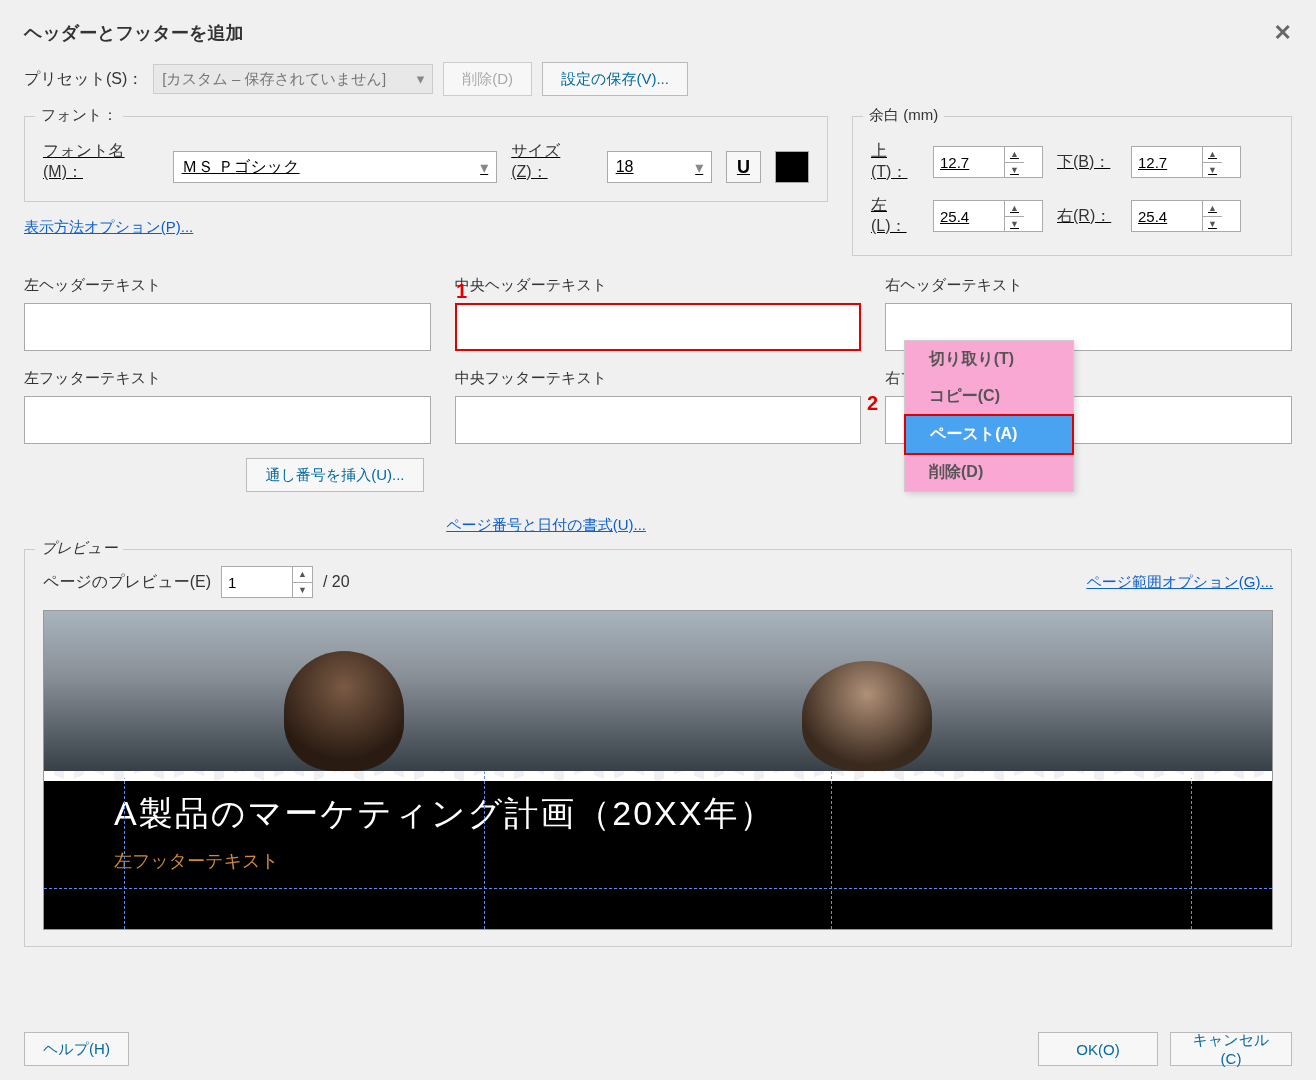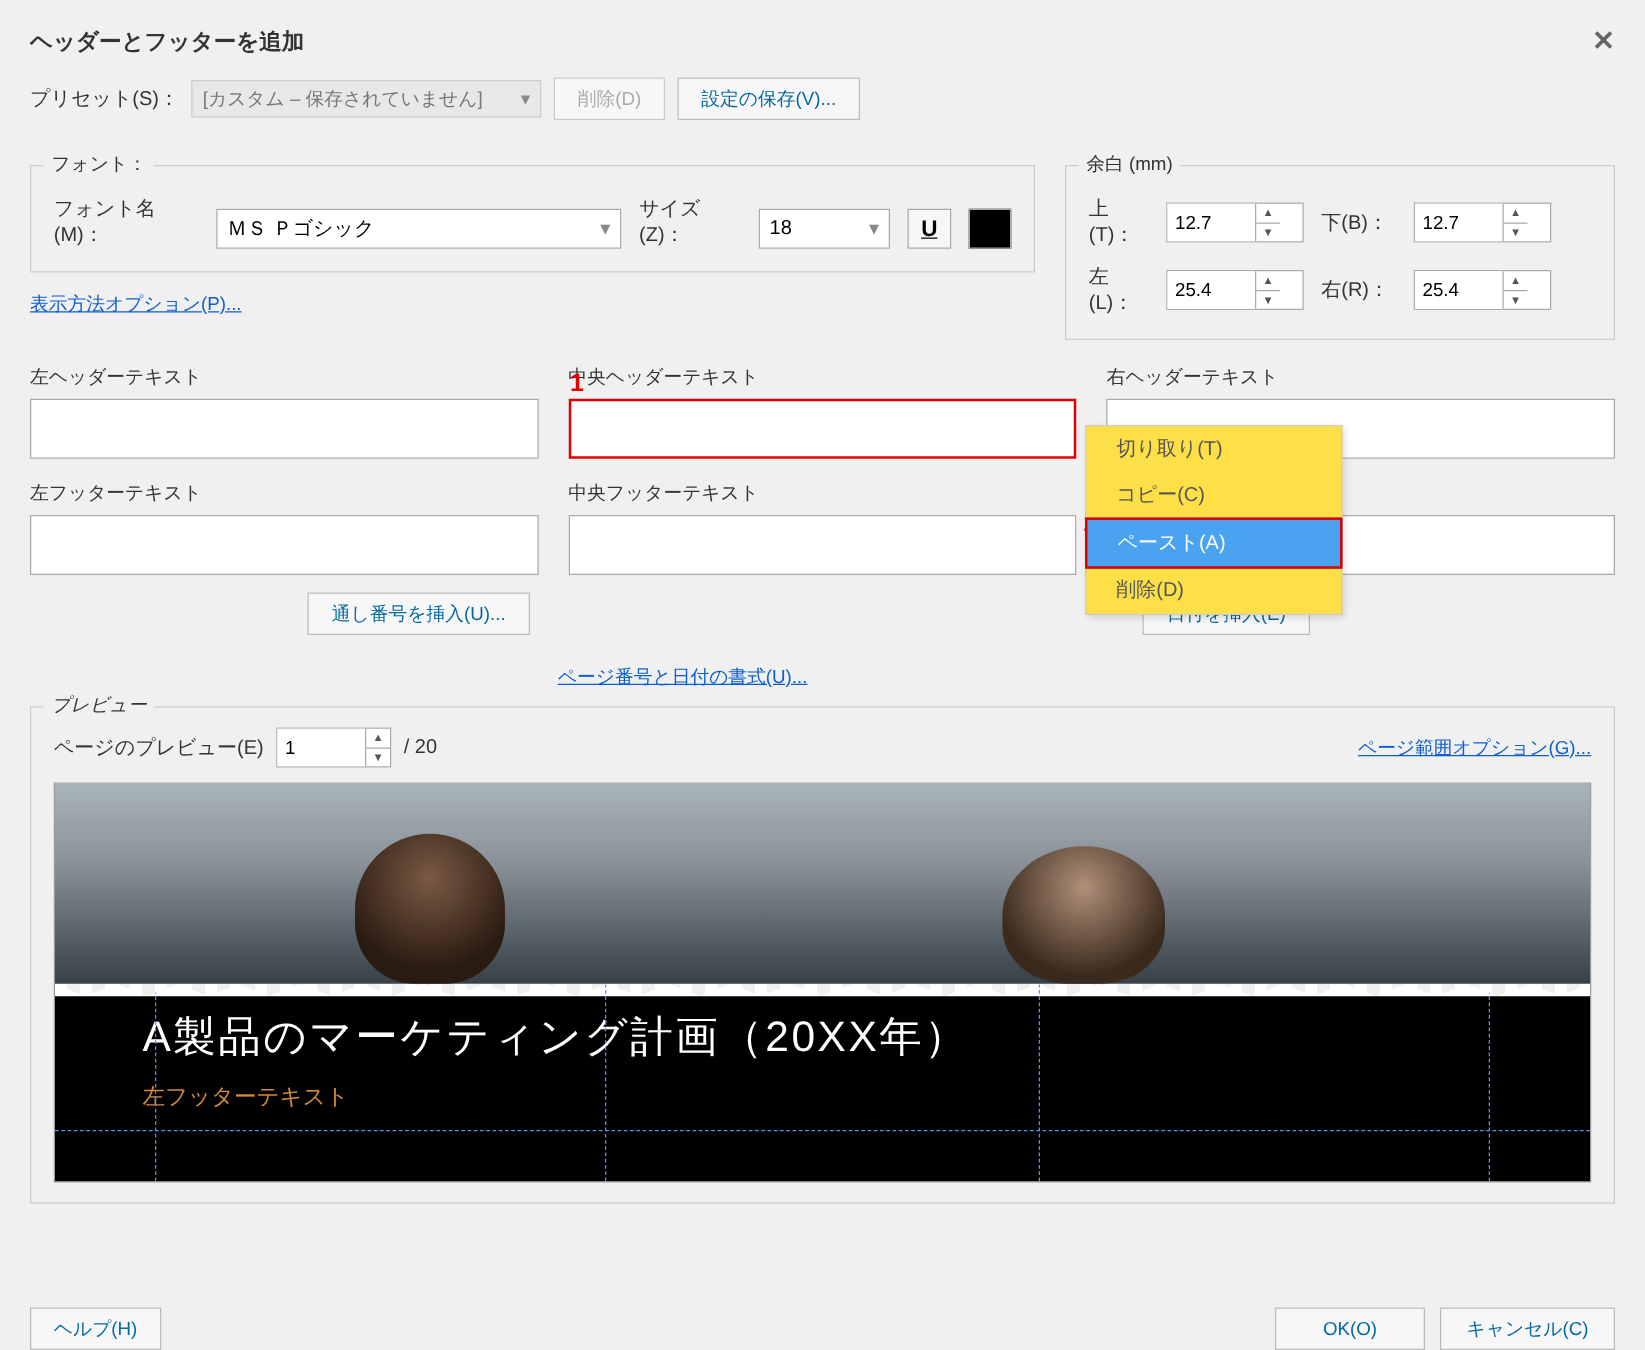--- a/index.html
+++ b/index.html
@@ -6,21 +6,21 @@
 body { background: #f0f0f0; width: 1316px; height: 1080px; position: relative; overflow: hidden; }
 .dialog { background: #f0f0f0; width: 1316px; height: 1080px; padding: 16px 24px; position: relative; }
 .title-bar { display: flex; justify-content: space-between; align-items: center; font-size: 18px; color: #333; padding: 4px 0 16px 0; font-weight: bold; }
 .close-x { font-size: 22px; color: #666; cursor: pointer; }
 .row { display: flex; align-items: center; gap: 10px; margin-bottom: 12px; }
 .lbl { font-size: 16px; color: #333; }
 .combo { display: inline-flex; align-items: center; background: #e8e8e8; border: 1px solid #cccccc; height: 30px; padding: 0 8px; color: #777; font-size: 15px; position: relative; }
 .combo .caret { margin-left: auto; color: #888; padding-left: 10px; }
 .btn { background: #f7f7f7; border: 1px solid #bbb; height: 34px; padding: 0 18px; font-size: 15px; color: #0369a1; display: inline-flex; align-items: center; justify-content: center; cursor: pointer; }
 .btn.disabled { color: #aaa; border-color: #ccc; }
-.group { border: 1px solid #ccc; padding: 14px 18px 18px 18px; margin-top: 24px; position: relative; }
+.group { border: 1px solid #ccc; padding: 14px 18px 18px 18px; margin-top: 8px; position: relative; text-decoration: underline; }
 .group-title { position: absolute; top: -11px; left: 10px; background: #f0f0f0; padding: 0 6px; font-size: 15px; color: #333; }
 .font-row { display: flex; align-items: flex-end; gap: 14px; margin-top: 10px; }
 .input-like { background: #fff; border: 1px solid #aaa; height: 32px; padding: 0 8px; font-size: 16px; display: flex; align-items: center; justify-content: space-between; }
 .link { color: #0d5ecf; text-decoration: underline; font-size: 15px; cursor: pointer; }
 .top-area { display: flex; gap: 24px; }
 .top-left { flex: 1; }
 .margin-group { width: 440px; }
 .mgrid { display: grid; grid-template-columns: 48px 110px 60px 110px; gap: 12px 14px; align-items: center; margin-top: 10px; }
 .spin { display: flex; border: 1px solid #aaa; height: 32px; background: #fff; }
 .spin input { border: none; width: 70px; padding: 0 6px; font-size: 15px; outline: none; }
@@ -30,37 +30,37 @@
 .underline-btn { width: 36px; height: 32px; border: 1px solid #aaa; background: #f7f7f7; display: flex; align-items: center; justify-content: center; font-size: 18px; font-weight: bold; text-decoration: underline; cursor: pointer; }
 .color-swatch { width: 36px; height: 32px; border: 1px solid #aaa; background: #000; cursor: pointer; }
 .hf-grid { display: grid; grid-template-columns: 1fr 1fr 1fr; gap: 18px 24px; margin-top: 20px; }
 .hf-cell .hlabel { font-size: 15px; color: #333; margin-bottom: 8px; }
 .hf-cell input { width: 100%; height: 48px; border: 1px solid #aaa; background: #fff; padding: 6px; font-size: 15px; }
 .hf-cell.highlight input { border: 2px solid #e00000; }
 .callout { position: absolute; font-weight: bold; font-size: 20px; color: #e00000; }
 .insert-row { display: grid; grid-template-columns: 1fr 1fr; gap: 24px; margin-top: 14px; align-items: center; }
 .insert-row .cell { display: flex; justify-content: center; }
 .insert-row .cell.right { justify-content: flex-end; }
-.context-menu { position: absolute; right: 242px; top: 340px; width: 206px; background: #fde047; border: 1px solid #ccc; box-shadow: 2px 2px 6px rgba(0,0,0,0.15); z-index: 50; }
+.context-menu { position: absolute; right: 242px; top: 340px; width: 170px; background: #f9a8d4; border: 1px solid #ccc; box-shadow: 2px 2px 6px rgba(0,0,0,0.15); z-index: 50; font-weight: bold; }
 .context-menu .mi { padding: 8px 24px; font-size: 16px; color: #555; cursor: pointer; }
 .context-menu .mi.sel { background: #4aa3f0; color: #fff; border: 2px solid #e00000; margin: -1px; }
 .preview-group { border: 1px solid #ccc; padding: 16px 18px; margin-top: 14px; position: relative; }
 .preview-top { display: flex; align-items: center; justify-content: space-between; margin-bottom: 12px; }
 .preview-top .left { display: flex; align-items: center; gap: 10px; }
 .preview-canvas { border: 1px solid #999; background: #fff; height: 320px; position: relative; overflow: hidden; }
 .img-top { height: 160px; background: linear-gradient(to bottom, #a8b4bc 0%, #8a9098 40%, #374047 100%); position: relative; }
 .person1 { position: absolute; left: 240px; top: 40px; width: 120px; height: 120px; background: radial-gradient(circle at 50% 30%, #7a5a44 0%, #2a1b12 70%); border-radius: 50% 50% 40% 40%; }
 .person2 { position: absolute; right: 340px; top: 50px; width: 130px; height: 110px; background: radial-gradient(circle at 50% 30%, #b09078 0%, #3a2a1e 70%); border-radius: 50% 50% 40% 40%; }
 .tear { height: 10px; background: repeating-linear-gradient(90deg, #fff 0 10px, #f0f0f0 10px 20px); clip-path: polygon(0 0, 2% 100%, 4% 0, 6% 100%, 8% 0, 10% 100%, 12% 0, 14% 100%, 16% 0, 18% 100%, 20% 0, 22% 100%, 24% 0, 26% 100%, 28% 0, 30% 100%, 32% 0, 34% 100%, 36% 0, 38% 100%, 40% 0, 42% 100%, 44% 0, 46% 100%, 48% 0, 50% 100%, 52% 0, 54% 100%, 56% 0, 58% 100%, 60% 0, 62% 100%, 64% 0, 66% 100%, 68% 0, 70% 100%, 72% 0, 74% 100%, 76% 0, 78% 100%, 80% 0, 82% 100%, 84% 0, 86% 100%, 88% 0, 90% 100%, 92% 0, 94% 100%, 96% 0, 98% 100%, 100% 0); }
 .black-band { background: #000; height: 180px; padding: 10px 70px; }
 .black-band .big { color: #fff; font-size: 34px; letter-spacing: 2px; font-weight: 300; }
 .black-band .sub { color: #d18a3a; font-size: 18px; margin-top: 12px; }
 .guide-v { position: absolute; top: 0; bottom: 0; border-left: 1px dashed #5a8ff0; }
 .guide-h { position: absolute; left: 0; right: 0; border-top: 1px dashed #5a8ff0; }
-.bottom-bar { position: absolute; bottom: 0; left: 24px; right: 24px; display: flex; justify-content: space-between; }
+.bottom-bar { position: absolute; bottom: 14px; left: 24px; right: 24px; display: flex; justify-content: space-between; }
 .bottom-bar .right { display: flex; gap: 12px; }
 </style>
 </head>
 <body>
 
 <div class="dialog">
 
   <div class="title-bar">
     <span>ヘッダーとフッターを追加</span>
     <span class="close-x">✕</span>
@@ -204,17 +204,17 @@
         <div class="big">A製品のマーケティング計画（20XX年）</div>
         <div class="sub">左フッターテキスト</div>
       </div>
     </div>
   </div>
 
   <div class="bottom-bar">
     <button class="btn">ヘルプ(H)</button>
     <div class="right">
       <button class="btn" style="width:120px">OK(O)</button>
-      <button class="btn" style="width:140px">キャンセル(C)</button>
+      <button class="btn" style="width:122px">キャンセル(C)</button>
     </div>
   </div>
 
 </div>
 
 </body></html>

